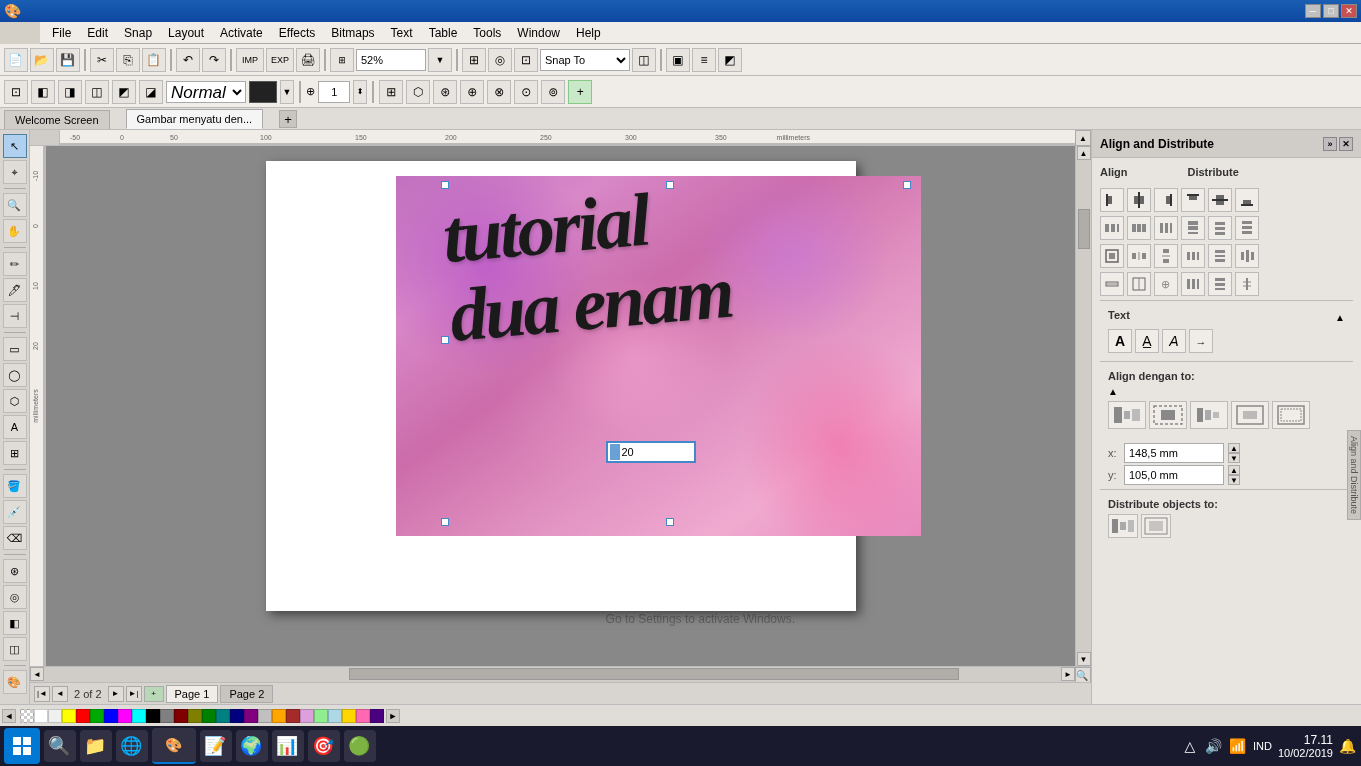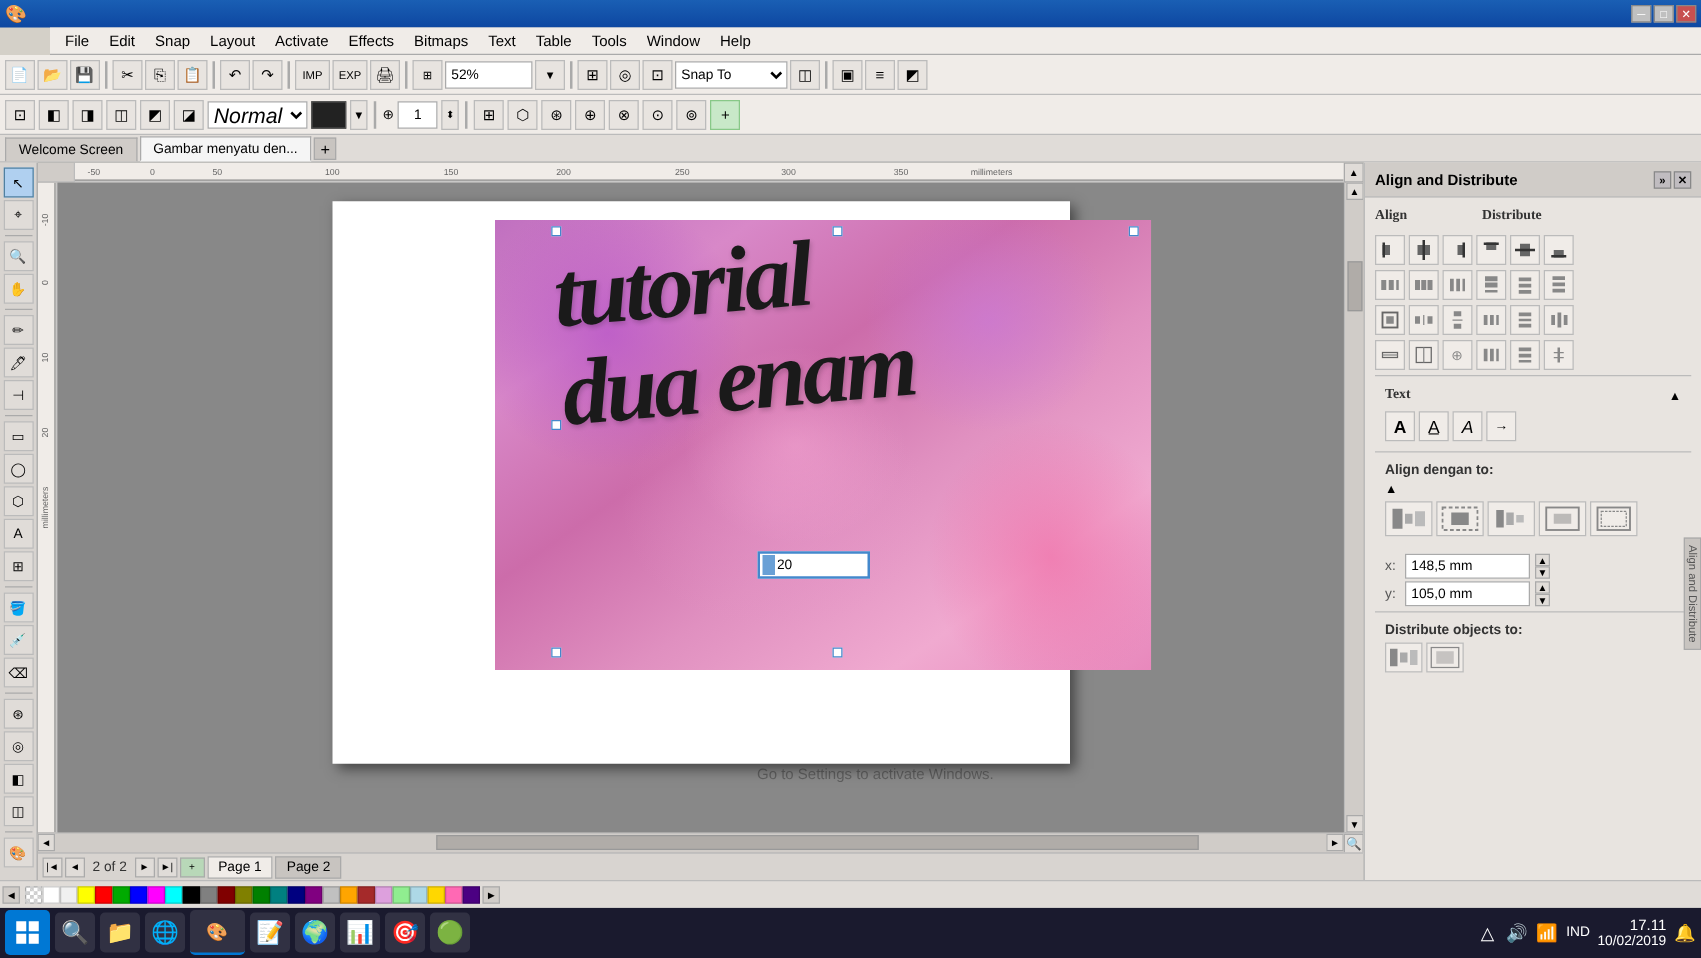--- a/index.html
+++ b/index.html
@@ -116,21 +116,21 @@
       padding: 0 4px;
       border-bottom: 1px solid #bbb;
     }
     .tab {
       padding: 3px 10px;
       background: #d0ccc8;
       border: 1px solid #aaa;
       border-bottom: none;
       cursor: pointer;
       font-size: 11px;
-      margin-right: 2px;
+      margin-right: 16px;
     }
     .tab.active {
       background: #f5f5f5;
       border-bottom: 1px solid #f5f5f5;
     }
     .tab-add {
       width: 18px; height: 18px;
       background: #c8c4c0;
       border: 1px solid #aaa;
       display: flex; align-items: center; justify-content: center;
@@ -212,21 +212,20 @@
       cursor: pointer;
     }
 
     
     #align-panel { padding: 8px; }
     .align-section-title {
       font-size: 11px;
       font-weight: bold;
       margin-bottom: 4px;
       color: #333;
-      font-family: Liberation Serif, serif;
     }
     .align-row {
       display: flex;
       gap: 3px;
       margin-bottom: 4px;
     }
     .align-btn {
       width: 24px; height: 24px;
       background: #f0ece8;
       border: 1px solid #bbb;

